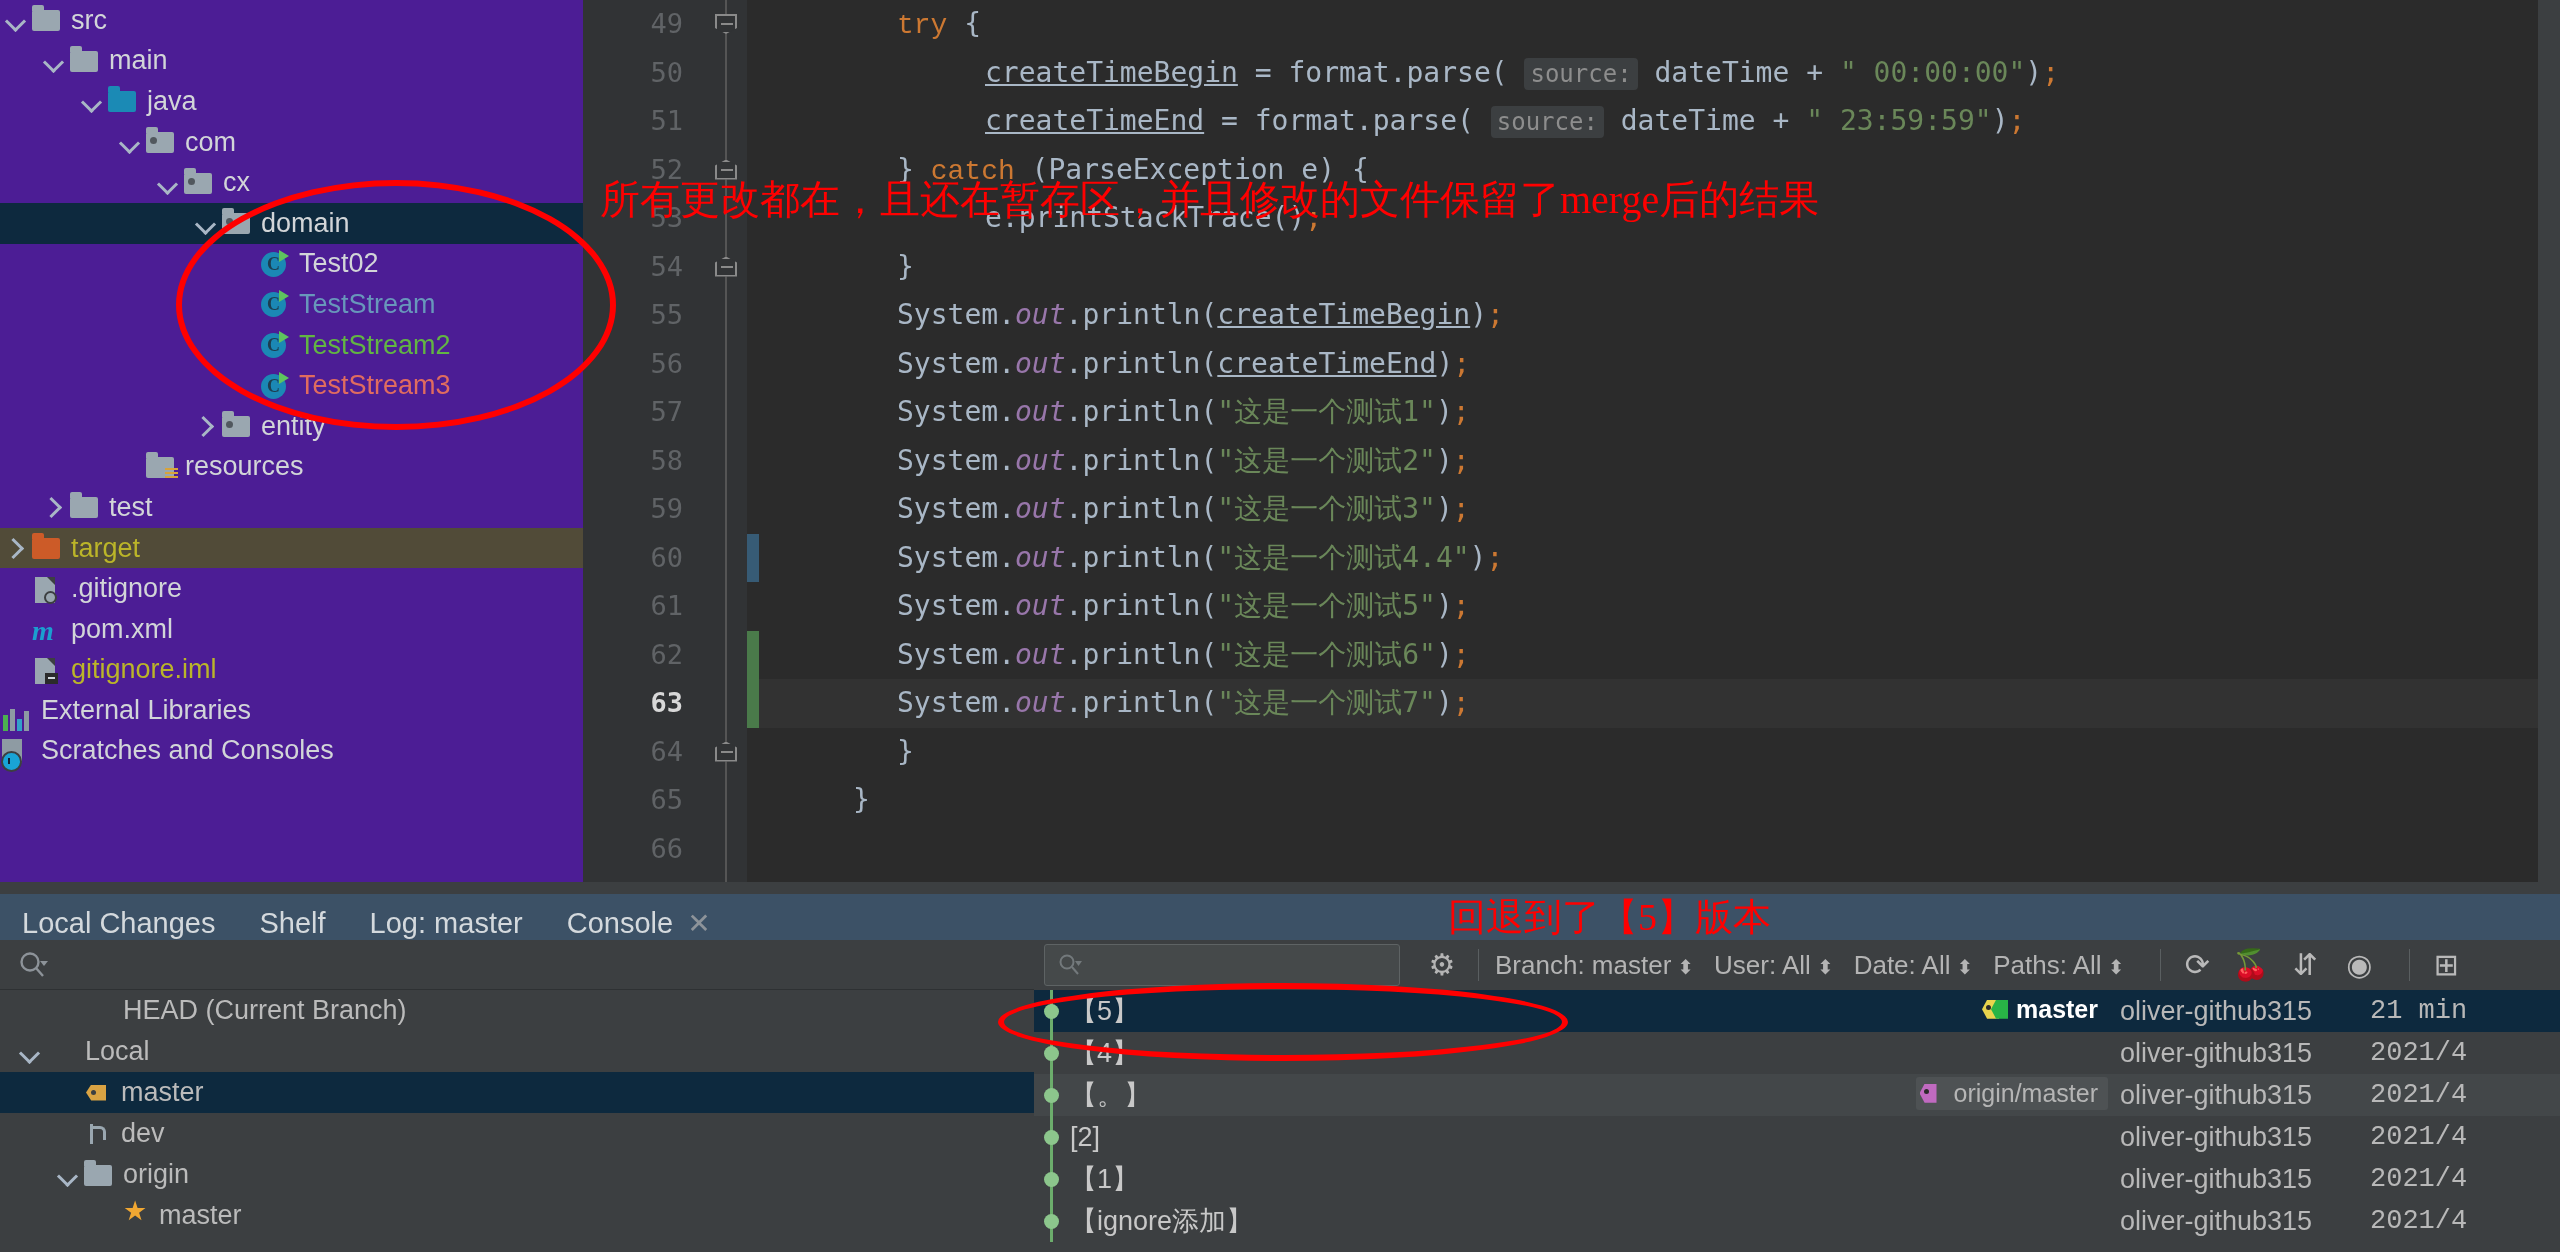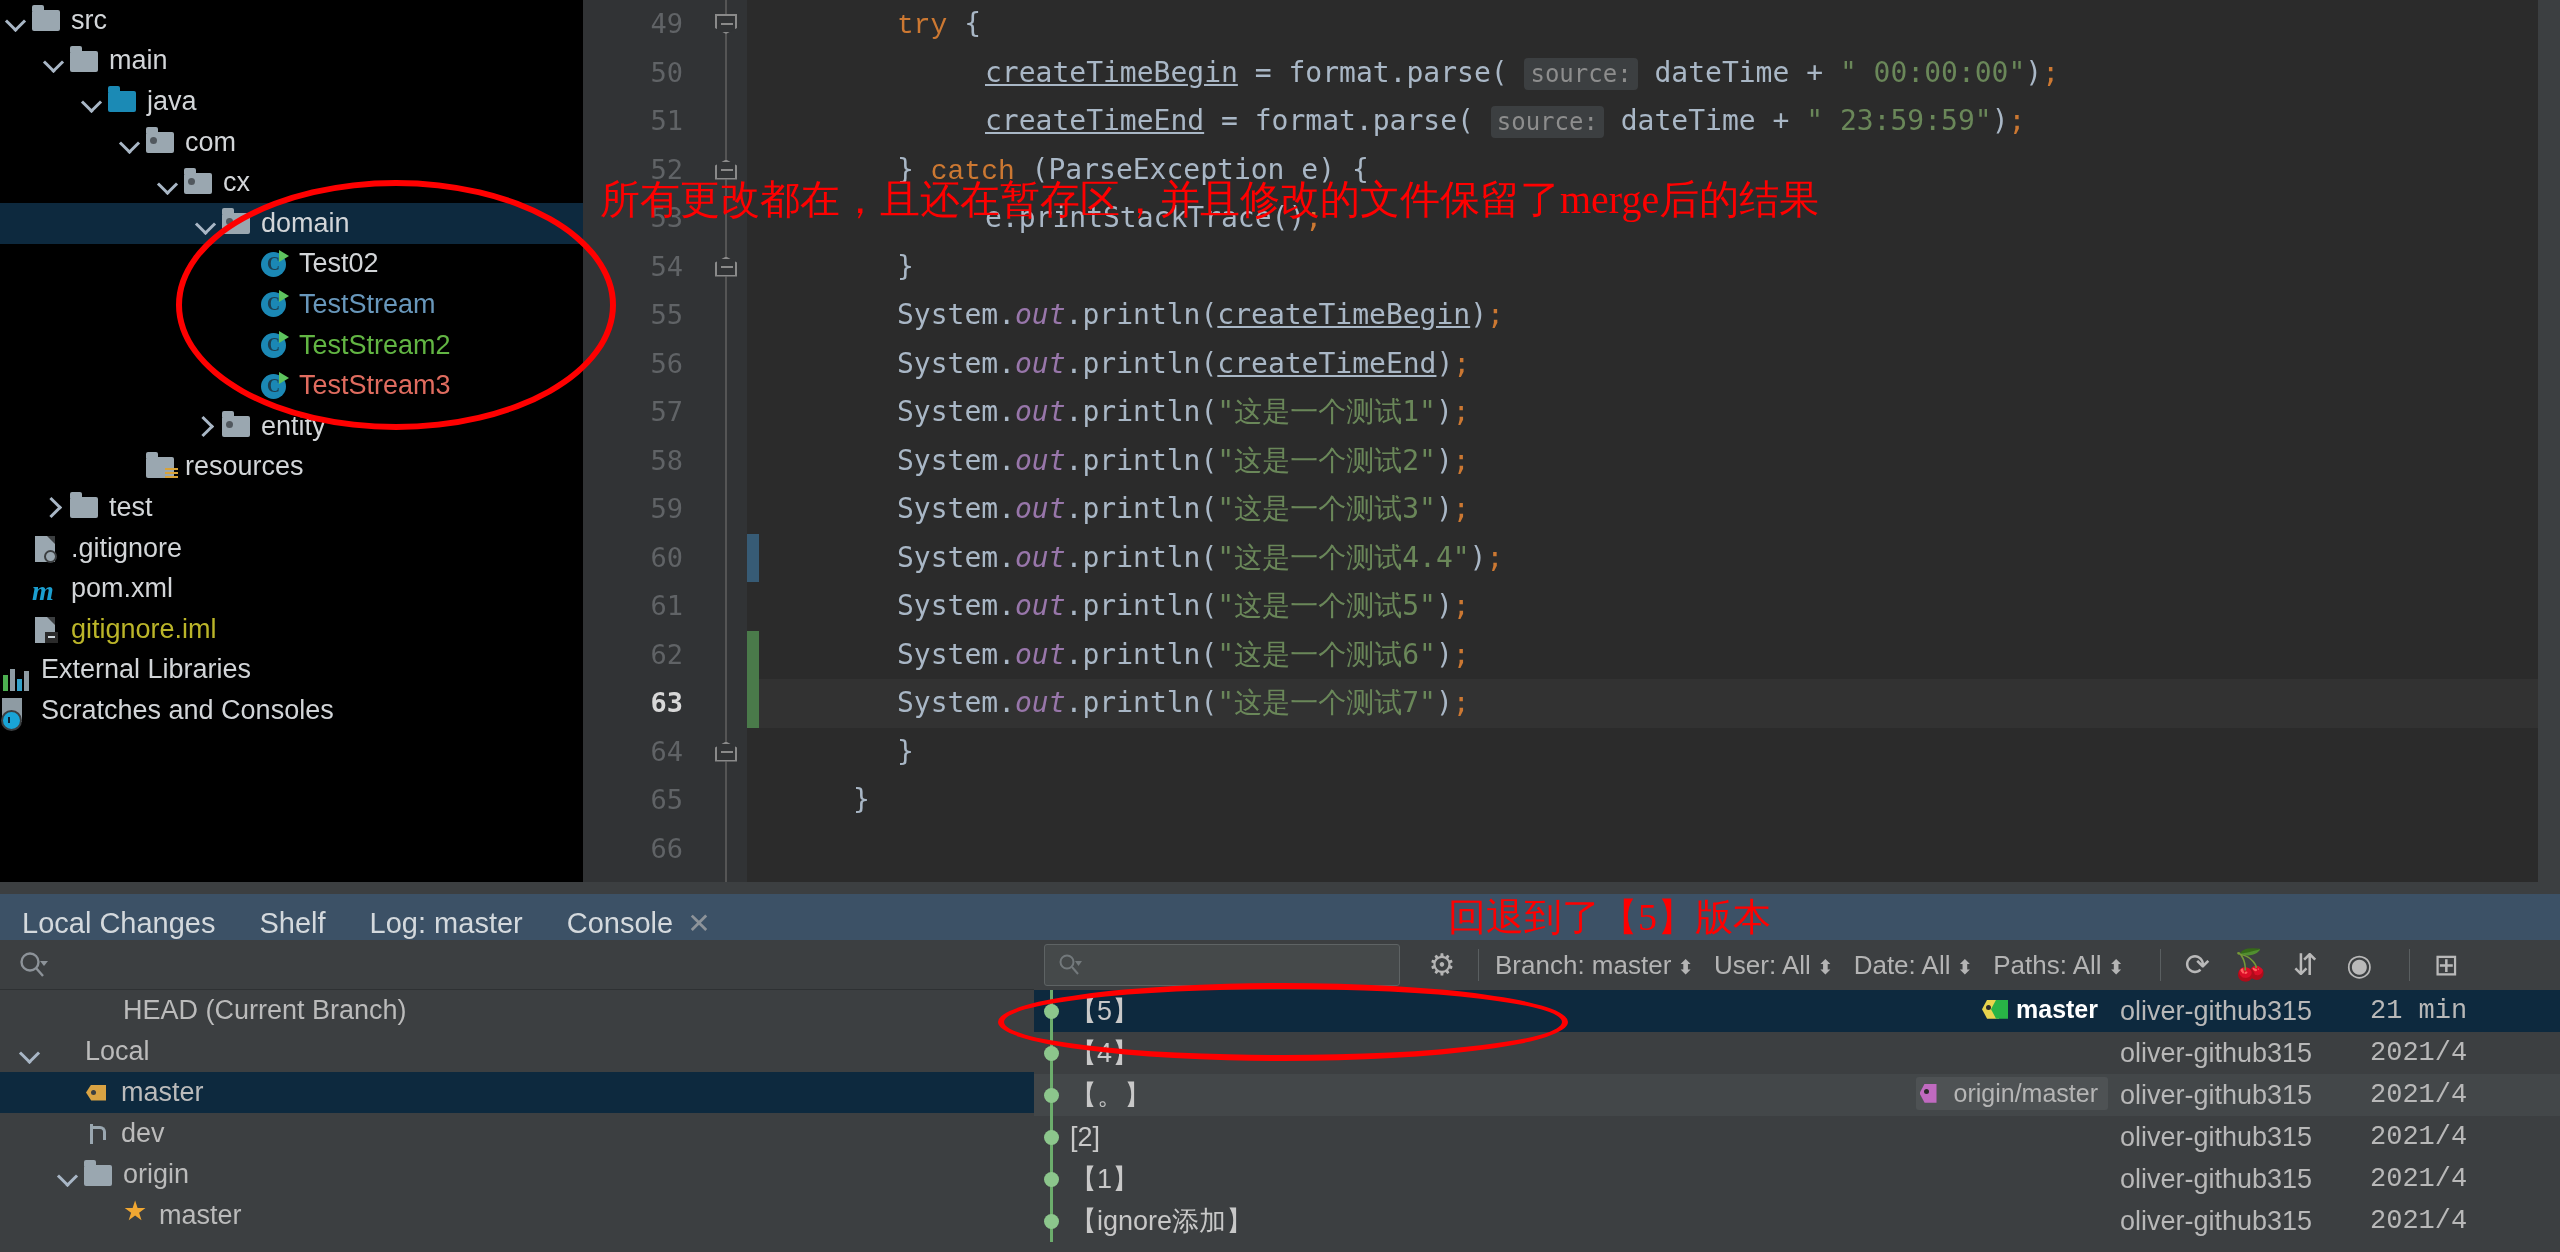--- a/index.html
+++ b/index.html
@@ -7,21 +7,21 @@
     width: 2560px; height: 1252px;
     background: #3c3f41;
     font-family: "Liberation Sans", sans-serif;
     overflow: hidden;
   }
   #app { position: relative; width: 2560px; height: 1252px; }
 
   
   #project-tree {
     position: absolute; left: 0; top: 0; width: 583px; height: 882px;
-    background: #000000; color: #bbbbbb;
+    background: #4c1d95; color: #bbbbbb;
     font-size: 27px; overflow: hidden;
   }
   .tree-row {
     display: flex; align-items: center; height: 40.6px;
     white-space: nowrap; position: relative;
   }
   .tree-row.sel      { background: #0d293e; }
   .tree-row.sel-brn  { background: #514b38; }
   .tree-label { margin-left: 9px; }
   .arrow {
@@ -332,20 +332,28 @@
         </span>
         <span class="tree-label c-white">resources</span>
       </div>
       <div class="tree-row">
         <span style="display:inline-block;width:38px;flex:none"></span>
         <span class="arrow right"></span>
         <span class="ico">
           <span class="fold"></span>
         </span>
         <span class="tree-label c-white">test</span>
+      </div>
+      <div class="tree-row sel-brn">
+        <span style="display:inline-block;width:0px;flex:none"></span>
+        <span class="arrow right"></span>
+        <span class="ico">
+          <span class="fold orange"></span>
+        </span>
+        <span class="tree-label c-olive">target</span>
       </div>
       <div class="tree-row">
         <span style="display:inline-block;width:0px;flex:none"></span>
         <span class="arrow none"></span>
         <span class="ico">
           <span class="filei"></span>
           <span class="badge-ban"></span>
         </span>
         <span class="tree-label c-white">.gitignore</span>
       </div>

